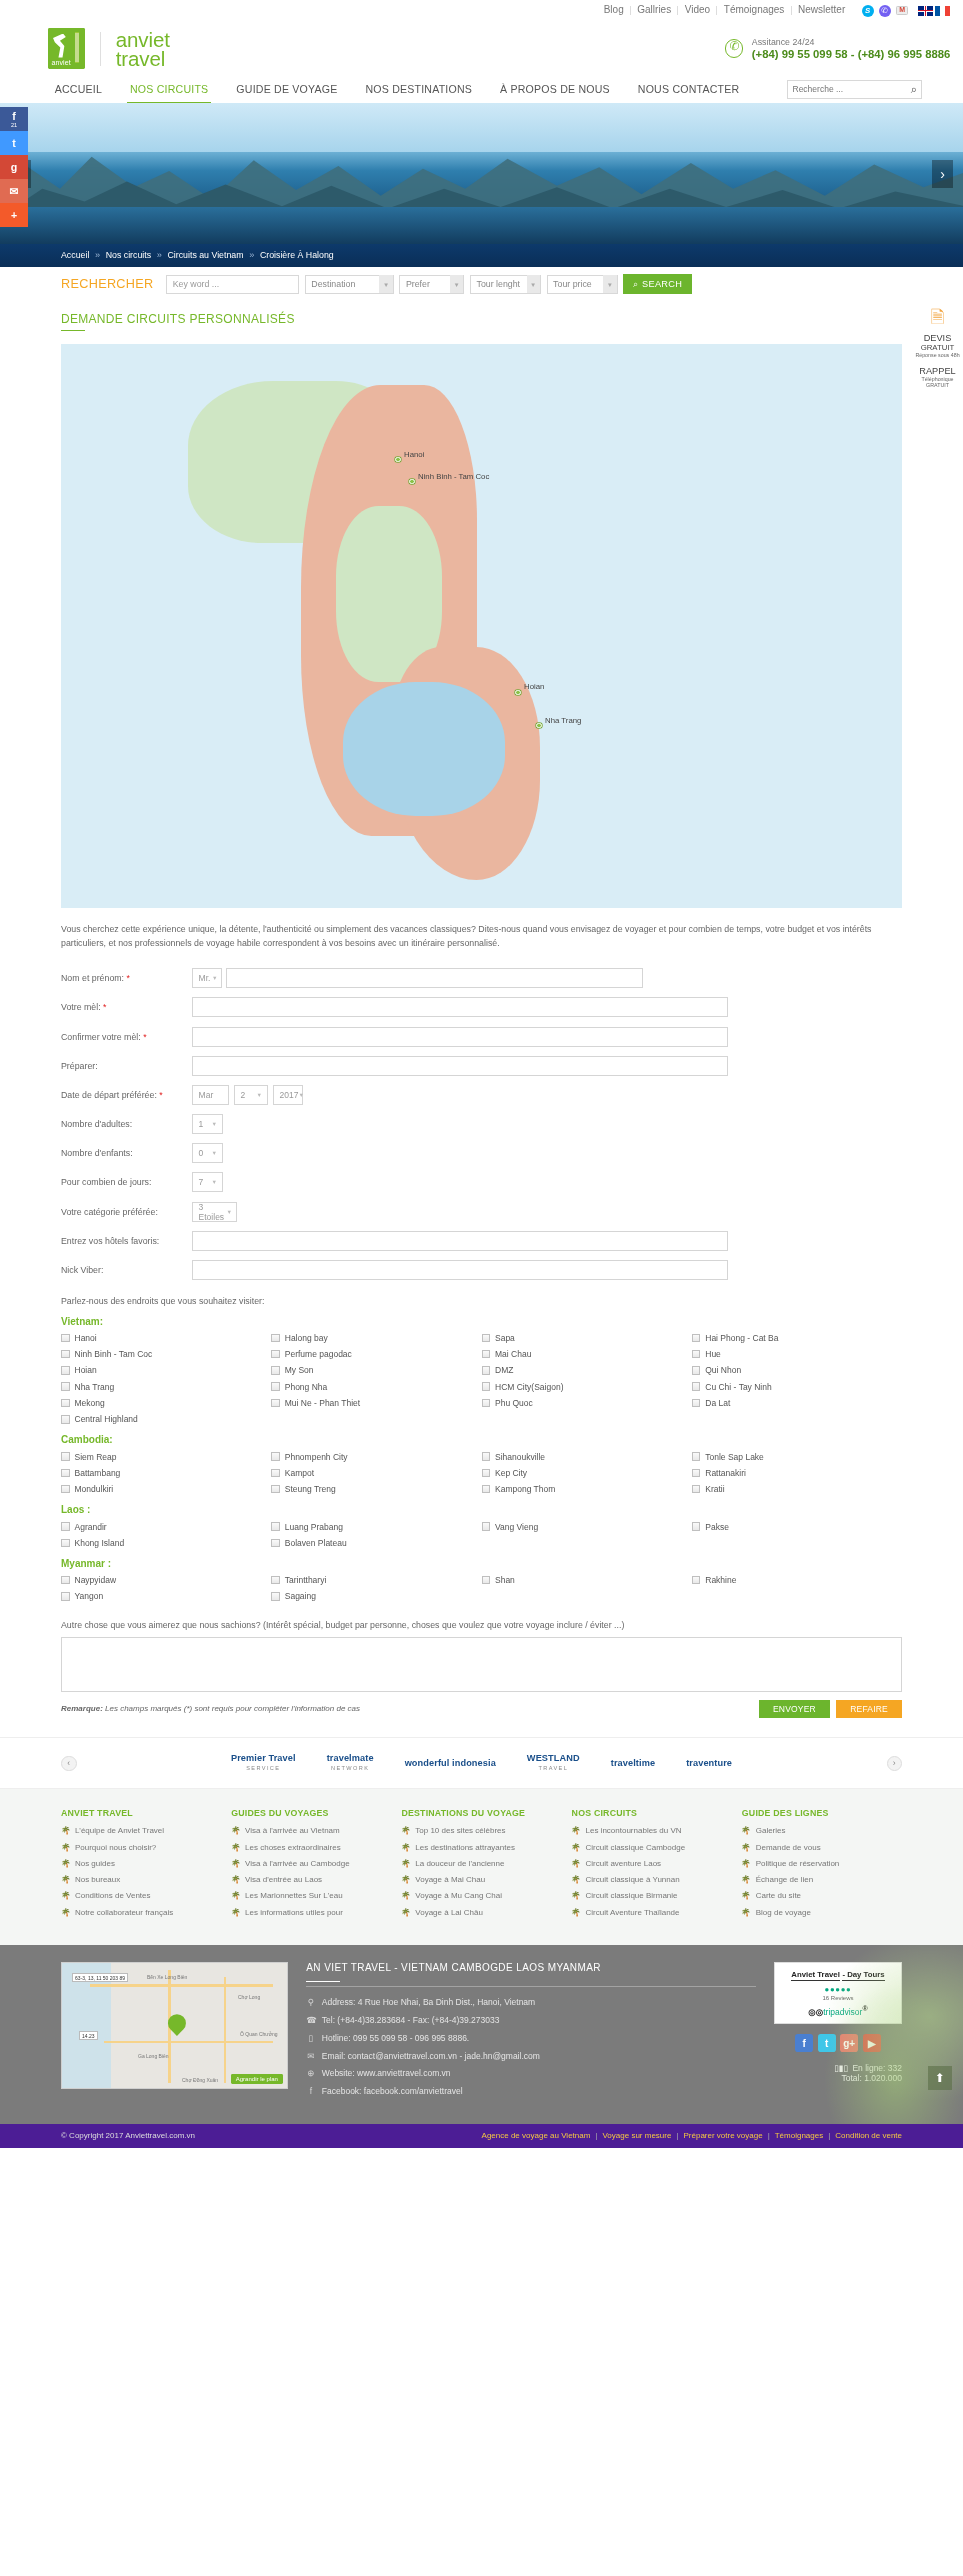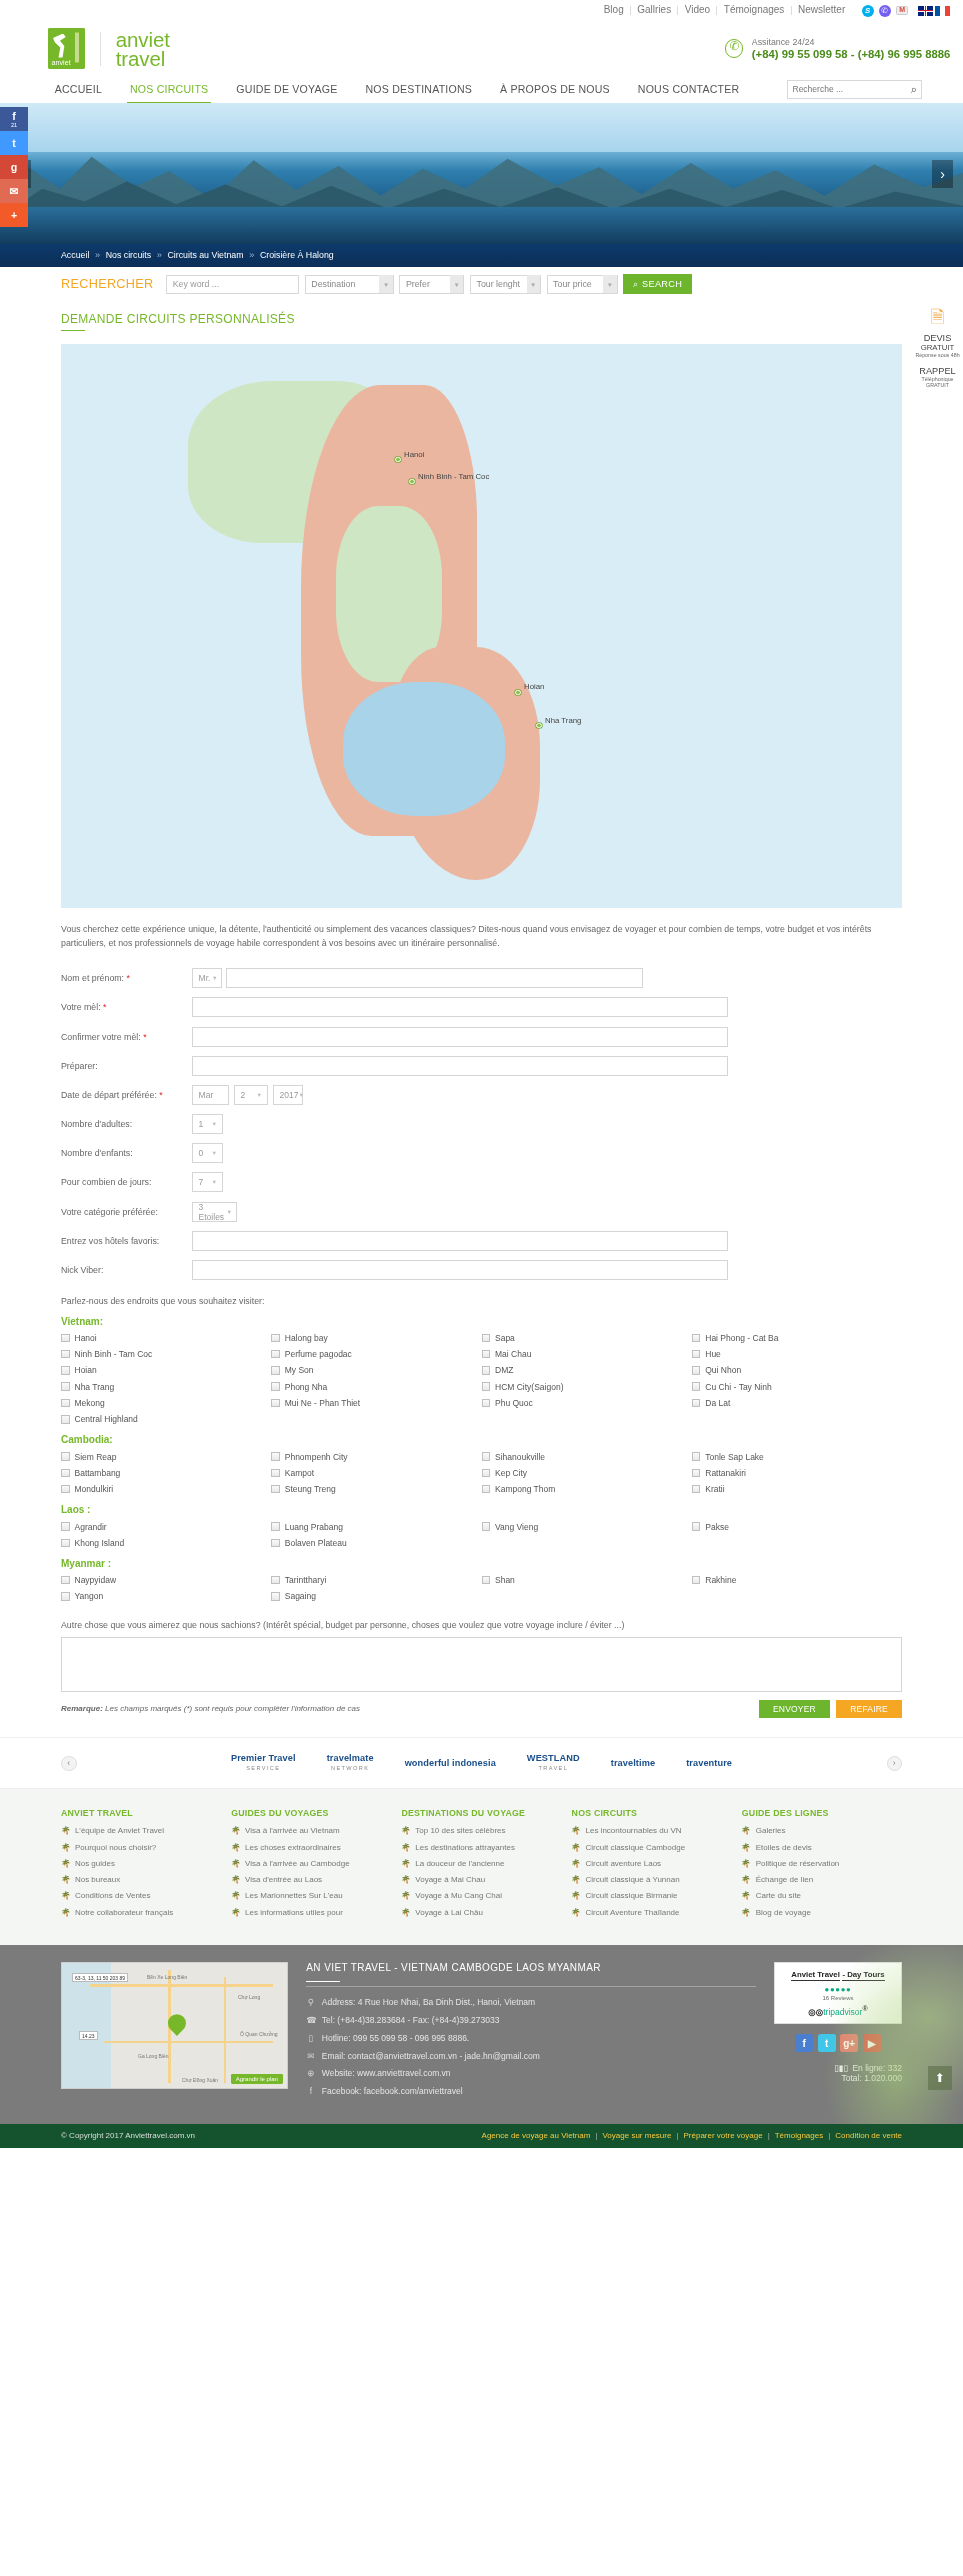--- a/index.html
+++ b/index.html
@@ -205,21 +205,21 @@
   .stats { margin-top: 11.3px; text-align: right; font-size: 8.5px; color: #eee; }
   .stats .st1 { display: flex; align-items: center; justify-content: flex-end; gap: 4.2px; }
 
   .bamboo-bg { position: absolute; right: 0; top: 0; bottom: 0; width: 169px; opacity: .55;
      background: radial-gradient(ellipse at 80% 40%, #b5d98a 0%, transparent 55%),
                  radial-gradient(ellipse at 60% 75%, #a5cf76 0%, transparent 50%); pointer-events: none; }
   .totop { position: absolute; right: 11.3px; bottom: 34px; width: 24px; height: 24px; background: rgba(90,110,70,.6);
      color: #fff; display: flex; align-items: center; justify-content: center; font-size: 12px; }
 
   
-  .copy { background: #14532d; height: 24px; display: flex; align-items: center; padding: 0 61px; font-size: 8px; color: #ddd; }
+  .copy { background: #4c1d95; height: 24px; display: flex; align-items: center; padding: 0 61px; font-size: 8px; color: #ddd; }
   .copy-right { margin-left: auto; display: flex; gap: 5px; color: #f5c842; }
   .copy-right .sep { color: #aaa; }
 </style>
 </head>
 <body>
 
 <div class="topbar">
   <div class="topbar-links" id="topbar-links">
       <a>Blog</a>
       <a>Gallries</a>
@@ -801,21 +801,21 @@
       </div>
     </div>
     <div>
       <div class="fl-title">GUIDE DES LIGNES</div>
       <div class="fl-item">
         <span class="palm">🌴</span>
         <span>Galeries</span>
       </div>
       <div class="fl-item">
         <span class="palm">🌴</span>
-        <span>Etoiles de devis</span>
+        <span>Demande de vous</span>
       </div>
       <div class="fl-item">
         <span class="palm">🌴</span>
         <span>Politique de réservation</span>
       </div>
       <div class="fl-item">
         <span class="palm">🌴</span>
         <span>Échange de lien</span>
       </div>
       <div class="fl-item">

